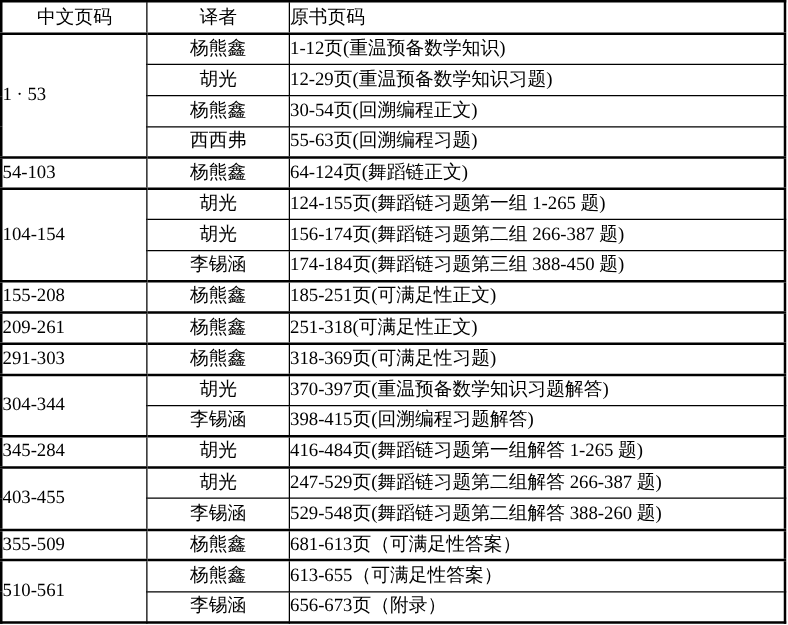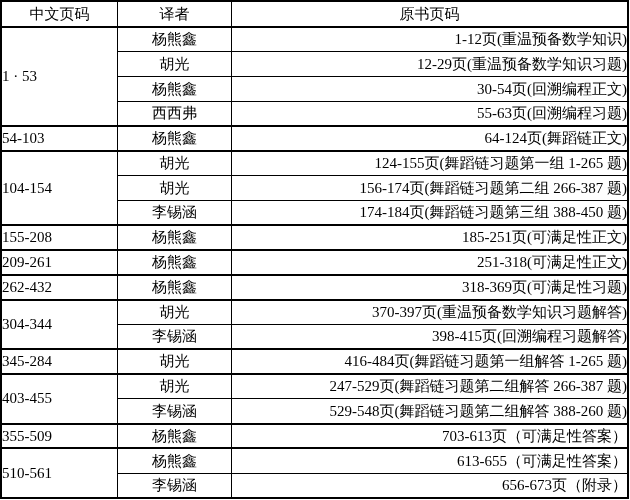--- a/index.html
+++ b/index.html
@@ -44,32 +44,32 @@
   }
   
   table.credits tr.group-start td {
     border-top: 2px solid #000000;
   }
   table.credits tbody tr {
     height: 24px;
   }
   .col-zh    { width: 115px; text-align: left; }
   .col-tr    { width: 113px; text-align: center; }
-  .col-orig  { text-align: right; padding-left: 6px; padding-right: 4px; }
+  .col-orig  { text-align: left; padding-left: 6px; padding-right: 4px; }
 </style>
 </head>
 <body>
 
 <div class="page">
   <table class="credits">
     <thead>
       <tr>
         <th class="col-zh">中文页码</th>
         <th class="col-tr">译者</th>
-        <th class="col-orig" style="text-align:center; padding-left:0;">原书页码</th>
+        <th class="col-orig" style="text-align:left; padding-left:0;">原书页码</th>
       </tr>
     </thead>
     <tbody>
         <tr class="group-start">
           <td class="col-zh" rowspan="4">1 · 53</td>
           <td class="col-tr">杨熊鑫</td>
           <td class="col-orig">1-12页(重温预备数学知识)</td>
         </tr>
         <tr>
           <td class="col-tr">胡光</td>
@@ -105,21 +105,21 @@
           <td class="col-zh" rowspan="1">155-208</td>
           <td class="col-tr">杨熊鑫</td>
           <td class="col-orig">185-251页(可满足性正文)</td>
         </tr>
         <tr class="group-start">
           <td class="col-zh" rowspan="1">209-261</td>
           <td class="col-tr">杨熊鑫</td>
           <td class="col-orig">251-318(可满足性正文)</td>
         </tr>
         <tr class="group-start">
-          <td class="col-zh" rowspan="1">262-432</td>
+          <td class="col-zh" rowspan="1">291-303</td>
           <td class="col-tr">杨熊鑫</td>
           <td class="col-orig">318-369页(可满足性习题)</td>
         </tr>
         <tr class="group-start">
           <td class="col-zh" rowspan="2">304-344</td>
           <td class="col-tr">胡光</td>
           <td class="col-orig">370-397页(重温预备数学知识习题解答)</td>
         </tr>
         <tr>
           <td class="col-tr">李锡涵</td>
@@ -135,21 +135,21 @@
           <td class="col-tr">胡光</td>
           <td class="col-orig">247-529页(舞蹈链习题第二组解答 266-387 题)</td>
         </tr>
         <tr>
           <td class="col-tr">李锡涵</td>
           <td class="col-orig">529-548页(舞蹈链习题第二组解答 388-260 题)</td>
         </tr>
         <tr class="group-start">
           <td class="col-zh" rowspan="1">355-509</td>
           <td class="col-tr">杨熊鑫</td>
-          <td class="col-orig">703-613页（可满足性答案）</td>
+          <td class="col-orig">681-613页（可满足性答案）</td>
         </tr>
         <tr class="group-start">
           <td class="col-zh" rowspan="2">510-561</td>
           <td class="col-tr">杨熊鑫</td>
           <td class="col-orig">613-655（可满足性答案）</td>
         </tr>
         <tr>
           <td class="col-tr">李锡涵</td>
           <td class="col-orig">656-673页（附录）</td>
         </tr>

